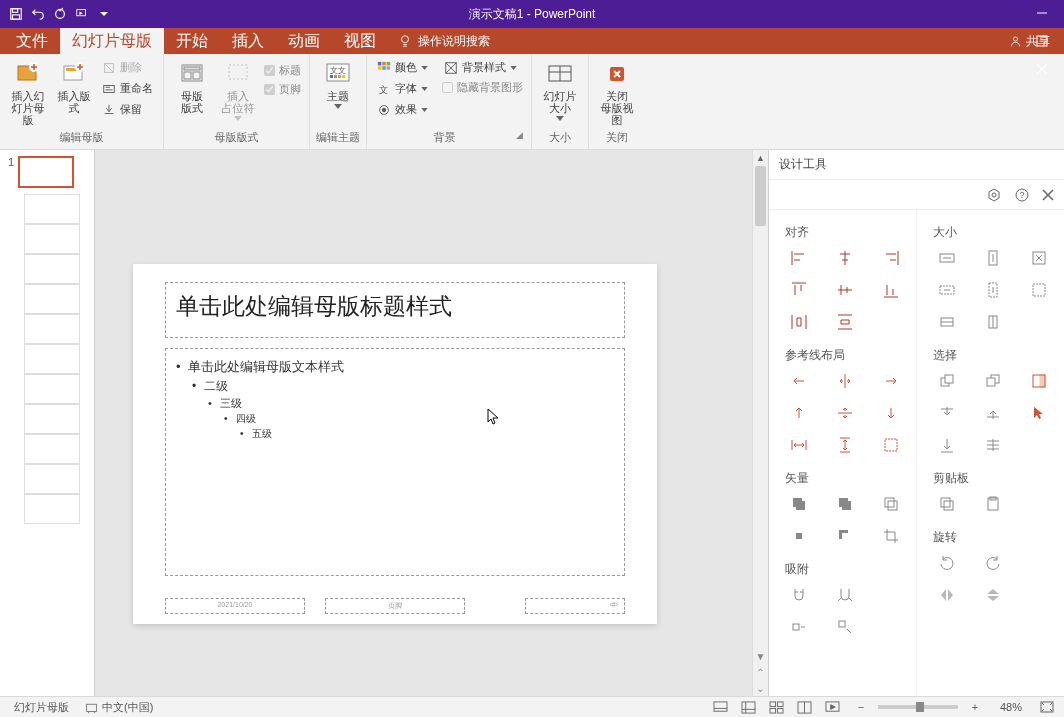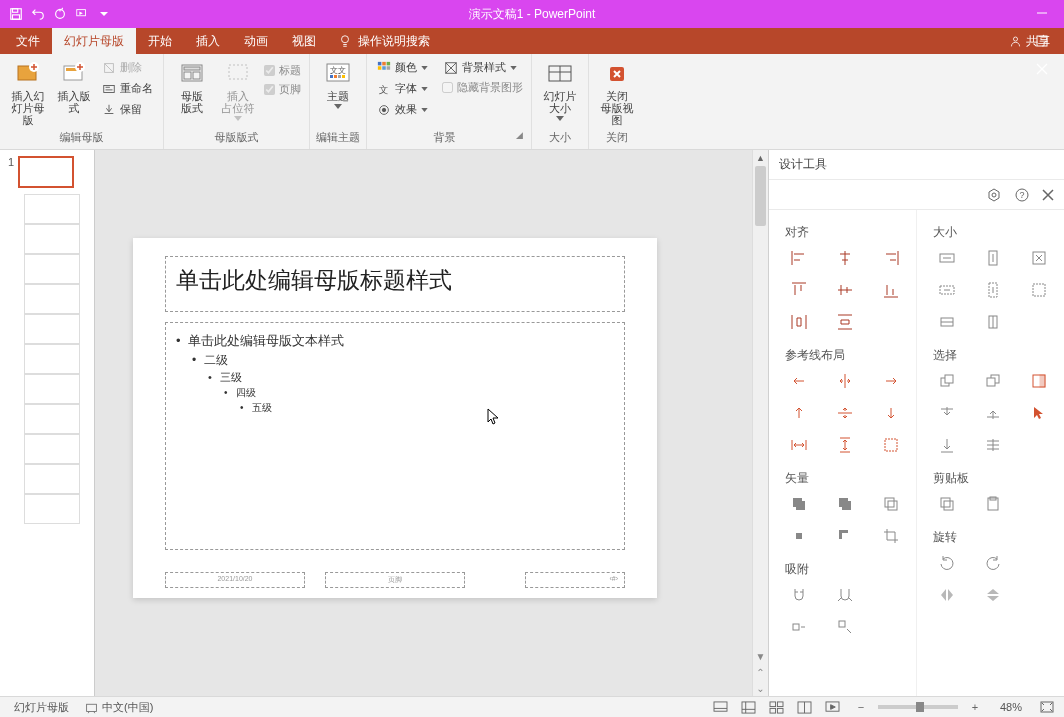--- a/index.html
+++ b/index.html
@@ -1,29 +1,29 @@
 <!DOCTYPE html>
 <html><head>
 <meta charset="utf-8">
 <style>
 * { margin: 0; padding: 0; box-sizing: border-box; font-family: "Microsoft YaHei", "Segoe UI", sans-serif; }
 body { width: 1064px; height: 717px; background: #fff; overflow: hidden; font-size: 12px; color: #333; }
 
 
-.titlebar { height: 28px; background: #d946ef; display: flex; align-items: center; color: #fff; position: relative; }
+.titlebar { height: 28px; background: #4c1d95; display: flex; align-items: center; color: #fff; position: relative; }
 .titlebar .qat { display: flex; gap: 2px; padding-left: 6px; align-items: center; }
 .titlebar .qat .qbtn { width: 20px; height: 20px; display: flex; align-items: center; justify-content: center; cursor: default; }
 .titlebar .title { position: absolute; left: 50%; transform: translateX(-50%); font-size: 12px; }
 .titlebar .right { margin-left: auto; display: flex; align-items: center; flex-direction: column; }
 .titlebar .login { background: #E8A33D; padding: 4px 10px; font-size: 12px; color: #333; }
 .titlebar .winbtn { width: 44px; height: 28px; display: flex; align-items: center; justify-content: center; }
 
 
 .tabs { height: 26px; background: #B7472A; display: flex; align-items: stretch; color: #fff; padding-left: 4px; }
-.tabs .tab { padding: 0 12px; display: flex; align-items: center; font-size: 12px; }
+.tabs .tab { padding: 0 12px; display: flex; align-items: center; font-size: 16px; }
 .tabs .tab.active { background: #F3F3F3; color: #B7472A; }
 .tabs .tell { display: flex; align-items: center; padding: 0 10px; gap: 6px; }
 .tabs .share { margin-left: auto; padding: 0 14px; display: flex; align-items: center; gap: 4px; }
 
 
 .ribbon { height: 96px; background: #F3F3F3; border-bottom: 1px solid #d9d9d9; display: flex; }
 .group { height: 100%; border-right: 1px solid #e0e0e0; display: flex; flex-direction: column; justify-content: space-between; padding: 4px 6px 2px 6px; }
 .group .controls { display: flex; gap: 2px; align-items: flex-start; }
 .group .glabel { text-align: center; font-size: 11px; color: #666; padding-bottom: 2px; }
 .bigbtn { width: 44px; display: flex; flex-direction: column; align-items: center; gap: 2px; padding: 2px; text-align: center; line-height: 1.1; font-size: 11px; color: #404040; }
@@ -41,21 +41,21 @@
 .thumb-row { display: flex; align-items: flex-start; gap: 4px; margin-bottom: 6px; }
 .thumb-num { width: 10px; font-size: 11px; color: #555; text-align: right; }
 .thumb { width: 56px; height: 32px; background: #fff; border: 1px solid #ccc; position: relative; }
 .thumb.sel { border: 2px solid #D35230; }
 .thumb.layout { margin-left: 20px; border: 1px solid #ddd; height: 30px; }
 .dashed-line { position: absolute; left: 27px; top: 40px; bottom: 6px; border-left: 1px dashed #bbb; }
 .thumbs-wrap { position: relative; }
 
 .canvas-area { flex: 1; position: relative; display: flex; }
 .canvas-scroll { flex: 1; overflow: hidden; position: relative; background: #e6e6e6; }
-.slide { position: absolute; left: 38px; top: 88px; width: 524px; height: 360px; background: #fff; box-shadow: 0 2px 6px rgba(0,0,0,0.15); }
+.slide { position: absolute; left: 38px; top: 114px; width: 524px; height: 360px; background: #fff; box-shadow: 0 2px 6px rgba(0,0,0,0.15); }
 .ph { position: absolute; border: 1px dashed #999; }
 .ph-title { left: 32px; top: 18px; right: 32px; height: 56px; padding: 8px 10px; font-size: 23px; color: #222; }
 .ph-body { left: 32px; top: 84px; right: 32px; bottom: 48px; padding: 8px 10px; font-size: 13px; color: #333; }
 .ph-body ul { list-style: none; }
 .ph-body li { position: relative; padding-left: 12px; line-height: 1.5; }
 .ph-body li:before { content: "•"; position: absolute; left: 0; }
 .lv2 { margin-left: 16px; font-size: 12px; }
 .lv3 { margin-left: 32px; font-size: 11px; }
 .lv4 { margin-left: 48px; font-size: 10px; }
 .lv5 { margin-left: 64px; font-size: 10px; }

